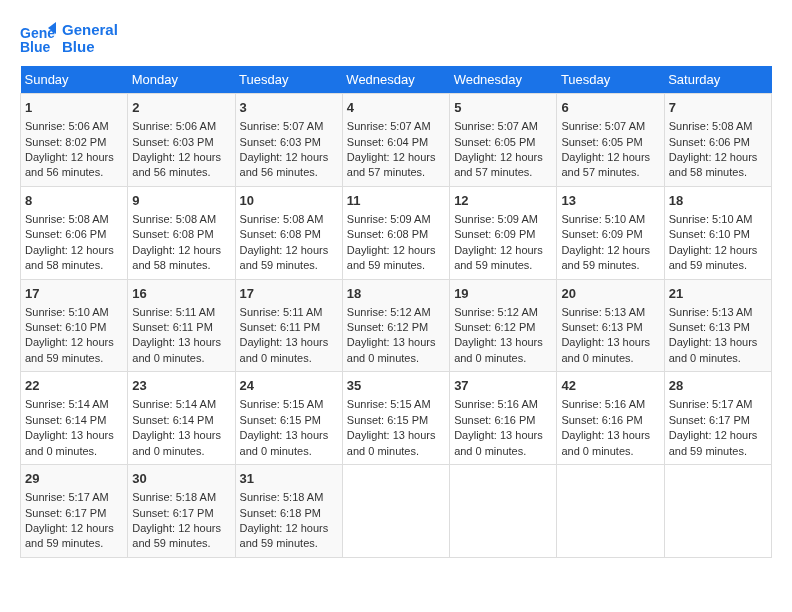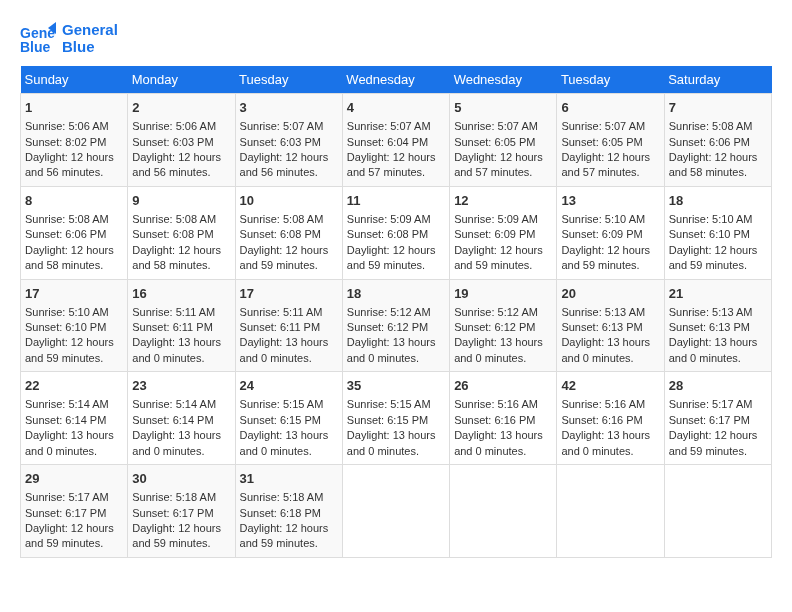--- a/index.html
+++ b/index.html
@@ -126,21 +126,21 @@
         <td><span class="day-num">18</span><span>Sunrise: 5:12 AM</span><br><span>Sunset: 6:12 PM</span><br><span>Daylight: 13 hours and 0 minutes.</span></td>
         <td><span class="day-num">19</span><span>Sunrise: 5:12 AM</span><br><span>Sunset: 6:12 PM</span><br><span>Daylight: 13 hours and 0 minutes.</span></td>
         <td><span class="day-num">20</span><span>Sunrise: 5:13 AM</span><br><span>Sunset: 6:13 PM</span><br><span>Daylight: 13 hours and 0 minutes.</span></td>
         <td><span class="day-num">21</span><span>Sunrise: 5:13 AM</span><br><span>Sunset: 6:13 PM</span><br><span>Daylight: 13 hours and 0 minutes.</span></td>
       </tr>
       <tr>
         <td><span class="day-num">22</span><span>Sunrise: 5:14 AM</span><br><span>Sunset: 6:14 PM</span><br><span>Daylight: 13 hours and 0 minutes.</span></td>
         <td><span class="day-num">23</span><span>Sunrise: 5:14 AM</span><br><span>Sunset: 6:14 PM</span><br><span>Daylight: 13 hours and 0 minutes.</span></td>
         <td><span class="day-num">24</span><span>Sunrise: 5:15 AM</span><br><span>Sunset: 6:15 PM</span><br><span>Daylight: 13 hours and 0 minutes.</span></td>
         <td><span class="day-num">35</span><span>Sunrise: 5:15 AM</span><br><span>Sunset: 6:15 PM</span><br><span>Daylight: 13 hours and 0 minutes.</span></td>
-        <td><span class="day-num">26</span><span>Sunrise: 5:16 AM</span><br><span>Sunset: 6:16 PM</span><br><span>Daylight: 13 hours and 0 minutes.</span></td>
+        <td><span class="day-num">37</span><span>Sunrise: 5:16 AM</span><br><span>Sunset: 6:16 PM</span><br><span>Daylight: 13 hours and 0 minutes.</span></td>
         <td><span class="day-num">42</span><span>Sunrise: 5:16 AM</span><br><span>Sunset: 6:16 PM</span><br><span>Daylight: 13 hours and 0 minutes.</span></td>
         <td><span class="day-num">28</span><span>Sunrise: 5:17 AM</span><br><span>Sunset: 6:17 PM</span><br><span>Daylight: 12 hours and 59 minutes.</span></td>
       </tr>
       <tr>
         <td><span class="day-num">29</span><span>Sunrise: 5:17 AM</span><br><span>Sunset: 6:17 PM</span><br><span>Daylight: 12 hours and 59 minutes.</span></td>
         <td><span class="day-num">30</span><span>Sunrise: 5:18 AM</span><br><span>Sunset: 6:17 PM</span><br><span>Daylight: 12 hours and 59 minutes.</span></td>
         <td><span class="day-num">31</span><span>Sunrise: 5:18 AM</span><br><span>Sunset: 6:18 PM</span><br><span>Daylight: 12 hours and 59 minutes.</span></td>
         <td class="empty-cell"></td>
         <td class="empty-cell"></td>
         <td class="empty-cell"></td>

